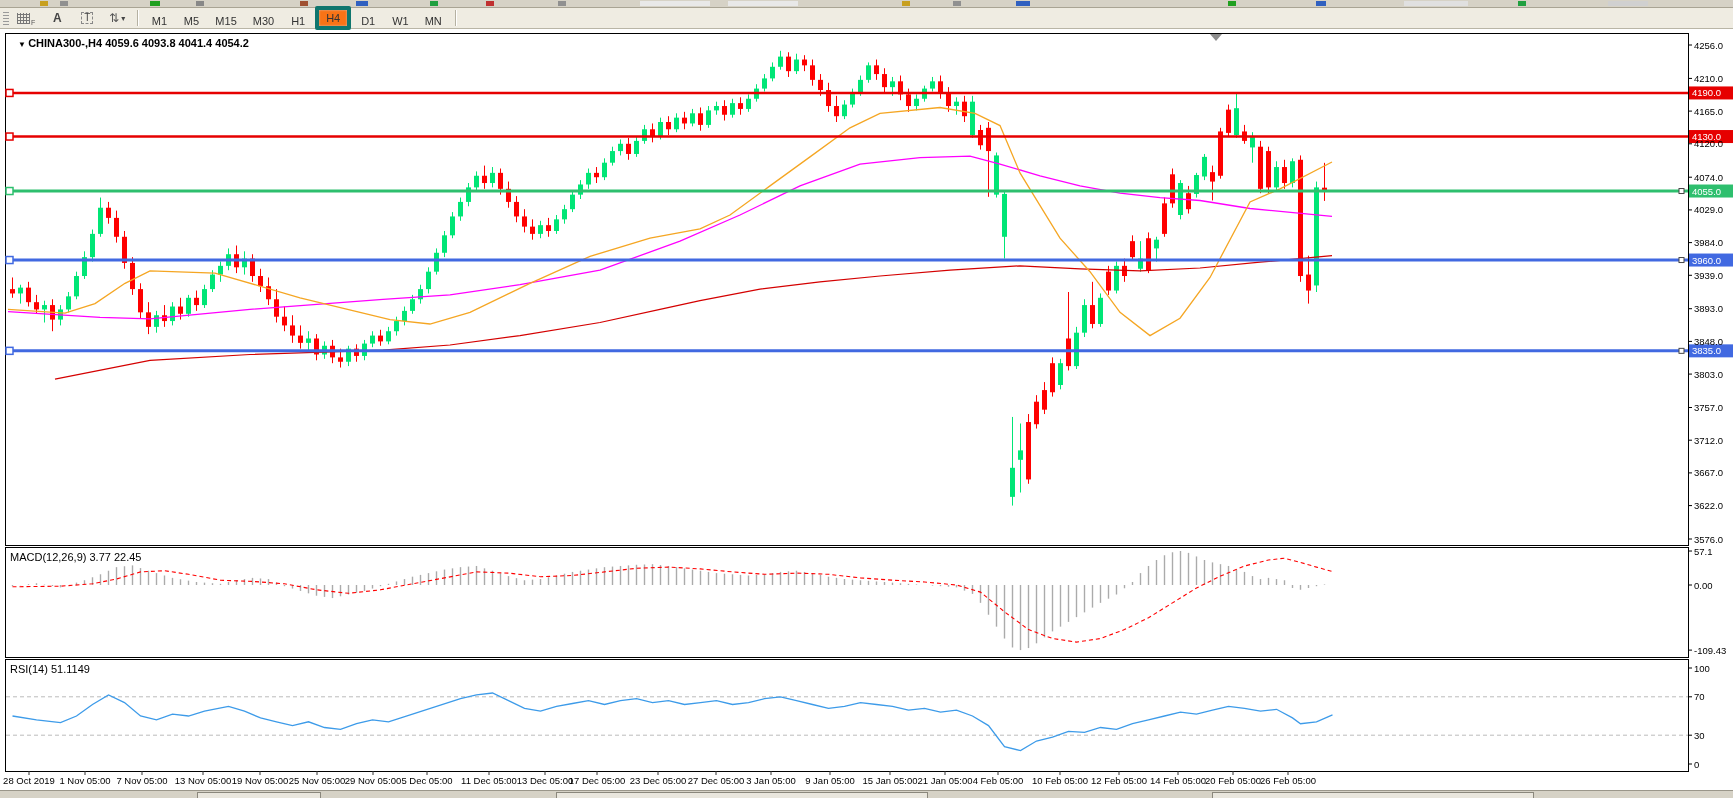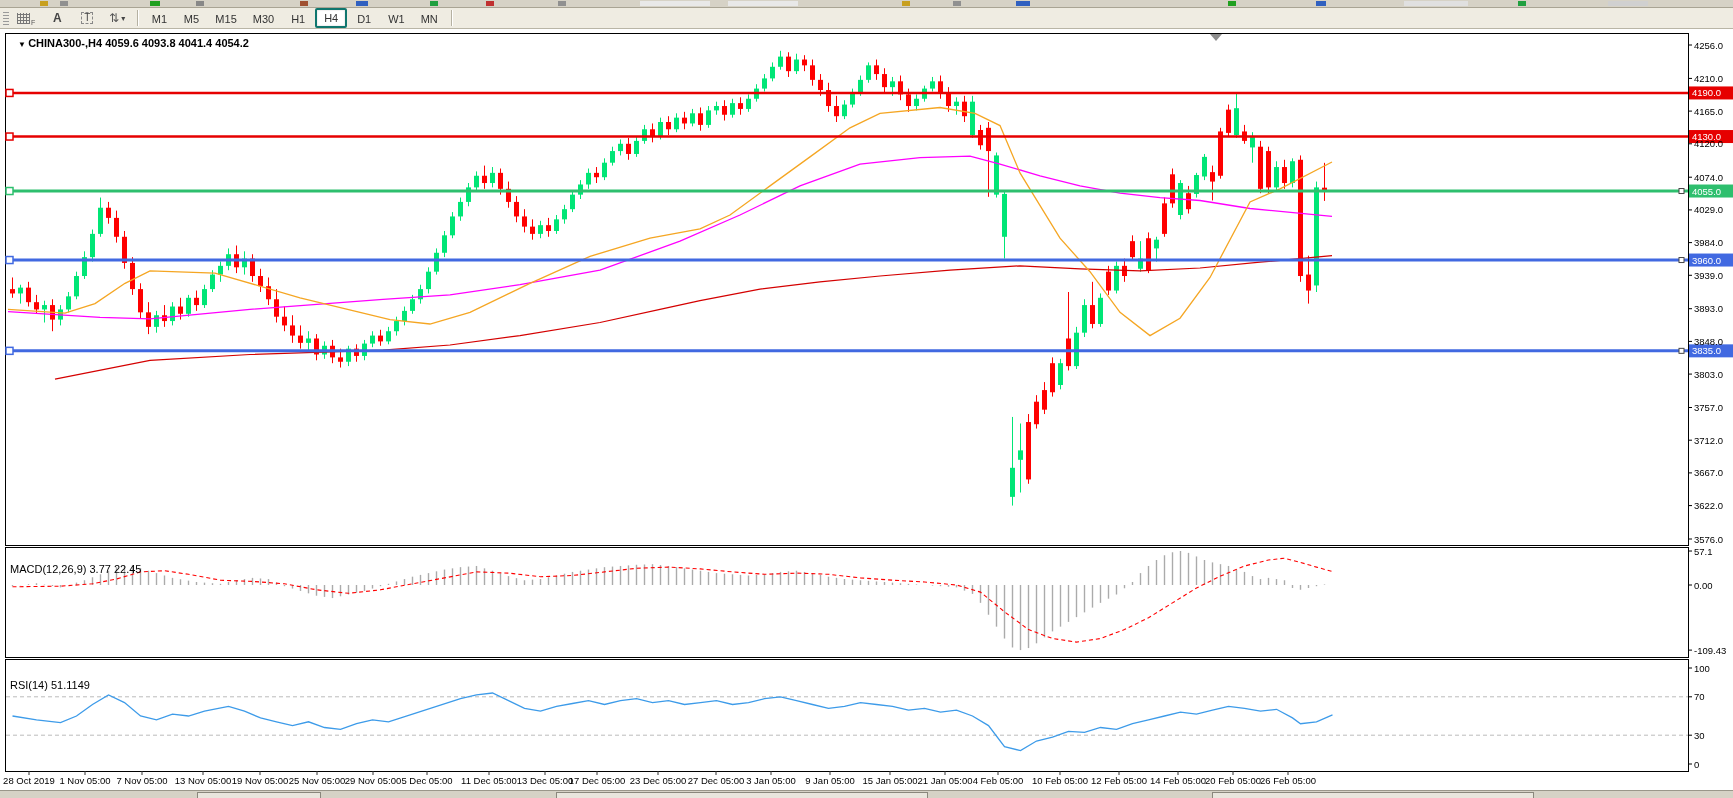--- a/index.html
+++ b/index.html
@@ -9,21 +9,21 @@
               border-bottom:1px solid #a9a494;z-index:3;}
   .top-sliver .frag{position:absolute;top:1px;height:5px;}
   .toolbar{position:absolute;left:0;top:8px;width:1733px;height:20px;background:#efece2;
            border-bottom:1px solid #b9b5a6;z-index:3;display:flex;align-items:center;font-size:11px;color:#222;}
   .grip{width:8px;height:14px;margin-left:2px;
         background-image:repeating-linear-gradient(0deg,#9a9a9a 0 1px,transparent 1px 3px);
         background-size:6px 100%;background-repeat:no-repeat;background-position:1px 0;}
   .tbtn{height:16px;min-width:16px;padding:0 5px;display:flex;align-items:center;justify-content:center;
         margin:0 1px;border:1px solid transparent;border-radius:2px;cursor:default;color:#333;}
   .tf{padding:0 6px;font-size:11px;}
-  .tf.active{background:#ffffff;border:2px solid #0f766e;box-shadow:inset 0 0 2px #ccc;}
+  .tf.active{background:#f97316;border:4px solid #0f766e;box-shadow:inset 0 0 2px #ccc;}
   .sep{width:1px;height:16px;background:#b5b1a2;margin:0 5px;box-shadow:1px 0 0 #fff;}
   .grid-glyph{width:13px;height:11px;
         background-image:repeating-linear-gradient(90deg,#777 0 1px,transparent 1px 3px),
                          repeating-linear-gradient(0deg,#777 0 1px,transparent 1px 3px);}
   .gridF{font-size:7px;color:#555;margin-left:1px;align-self:flex-end;}
   .a-glyph{font-weight:bold;color:#444;font-size:12px;}
   .t-glyph{border:1px dashed #888;font-size:10px;line-height:10px;padding:0 2px;color:#444;}
   .arr-glyph{color:#555;font-size:12px;}
   .caret{font-size:8px;color:#444;margin-left:2px;}
   svg#cv{position:absolute;left:0;top:0;z-index:1;}
@@ -713,22 +713,22 @@
       <line x1="1233" y1="771" x2="1233" y2="775" stroke="#333"></line>
       <text x="1233" y="784" font-size="9.5" fill="#000" text-anchor="middle">20 Feb 05:00</text>
       <line x1="1288" y1="771" x2="1288" y2="775" stroke="#333"></line>
       <text x="1288" y="784" font-size="9.5" fill="#000" text-anchor="middle">26 Feb 05:00</text>
       <polygon points="1210,34 1222,34 1216,41" fill="#8c8c8c"></polygon>
     </svg>
 
   <div class="panel-label" style="left:18px;top:37px;font-weight:bold;">
     <span style="font-size:8px;">▼ </span><span>CHINA300-,H4  4059.6 4093.8 4041.4 4054.2</span>
   </div>
-  <div class="panel-label" style="left:10px;top:563px;">MACD(12,26,9) 3.77 22.45</div>
-  <div class="panel-label" style="left:10px;top:663px;margin-top:16px;">RSI(14) 51.1149</div>
+  <div class="panel-label" style="left:10px;top:551px;">MACD(12,26,9) 3.77 22.45</div>
+  <div class="panel-label" style="left:10px;top:663px;">RSI(14) 51.1149</div>
 
 
   <div class="bottom-strip" id="bottomStrip">
       <div class="bx" style="left: 197px; width: 122px;"></div>
       <div class="bx" style="left: 556px; width: 370px;"></div>
       <div class="bx" style="left: 1212px; width: 320px;"></div>
     </div>
 </div>
 
 </body></html>

